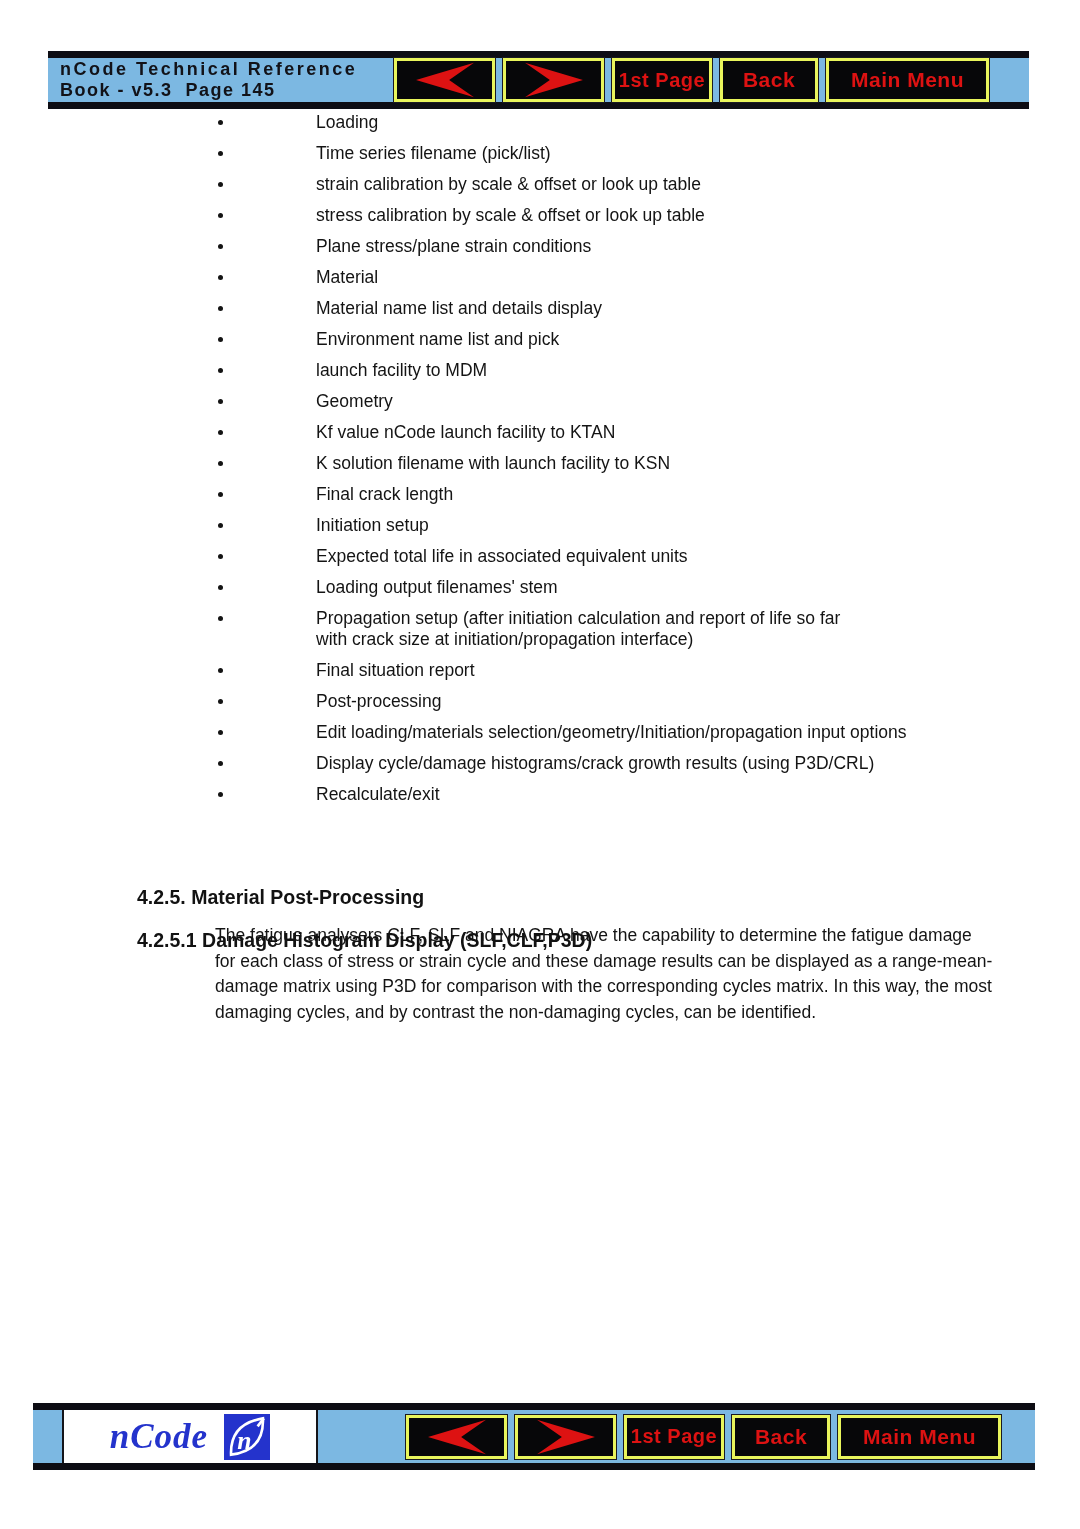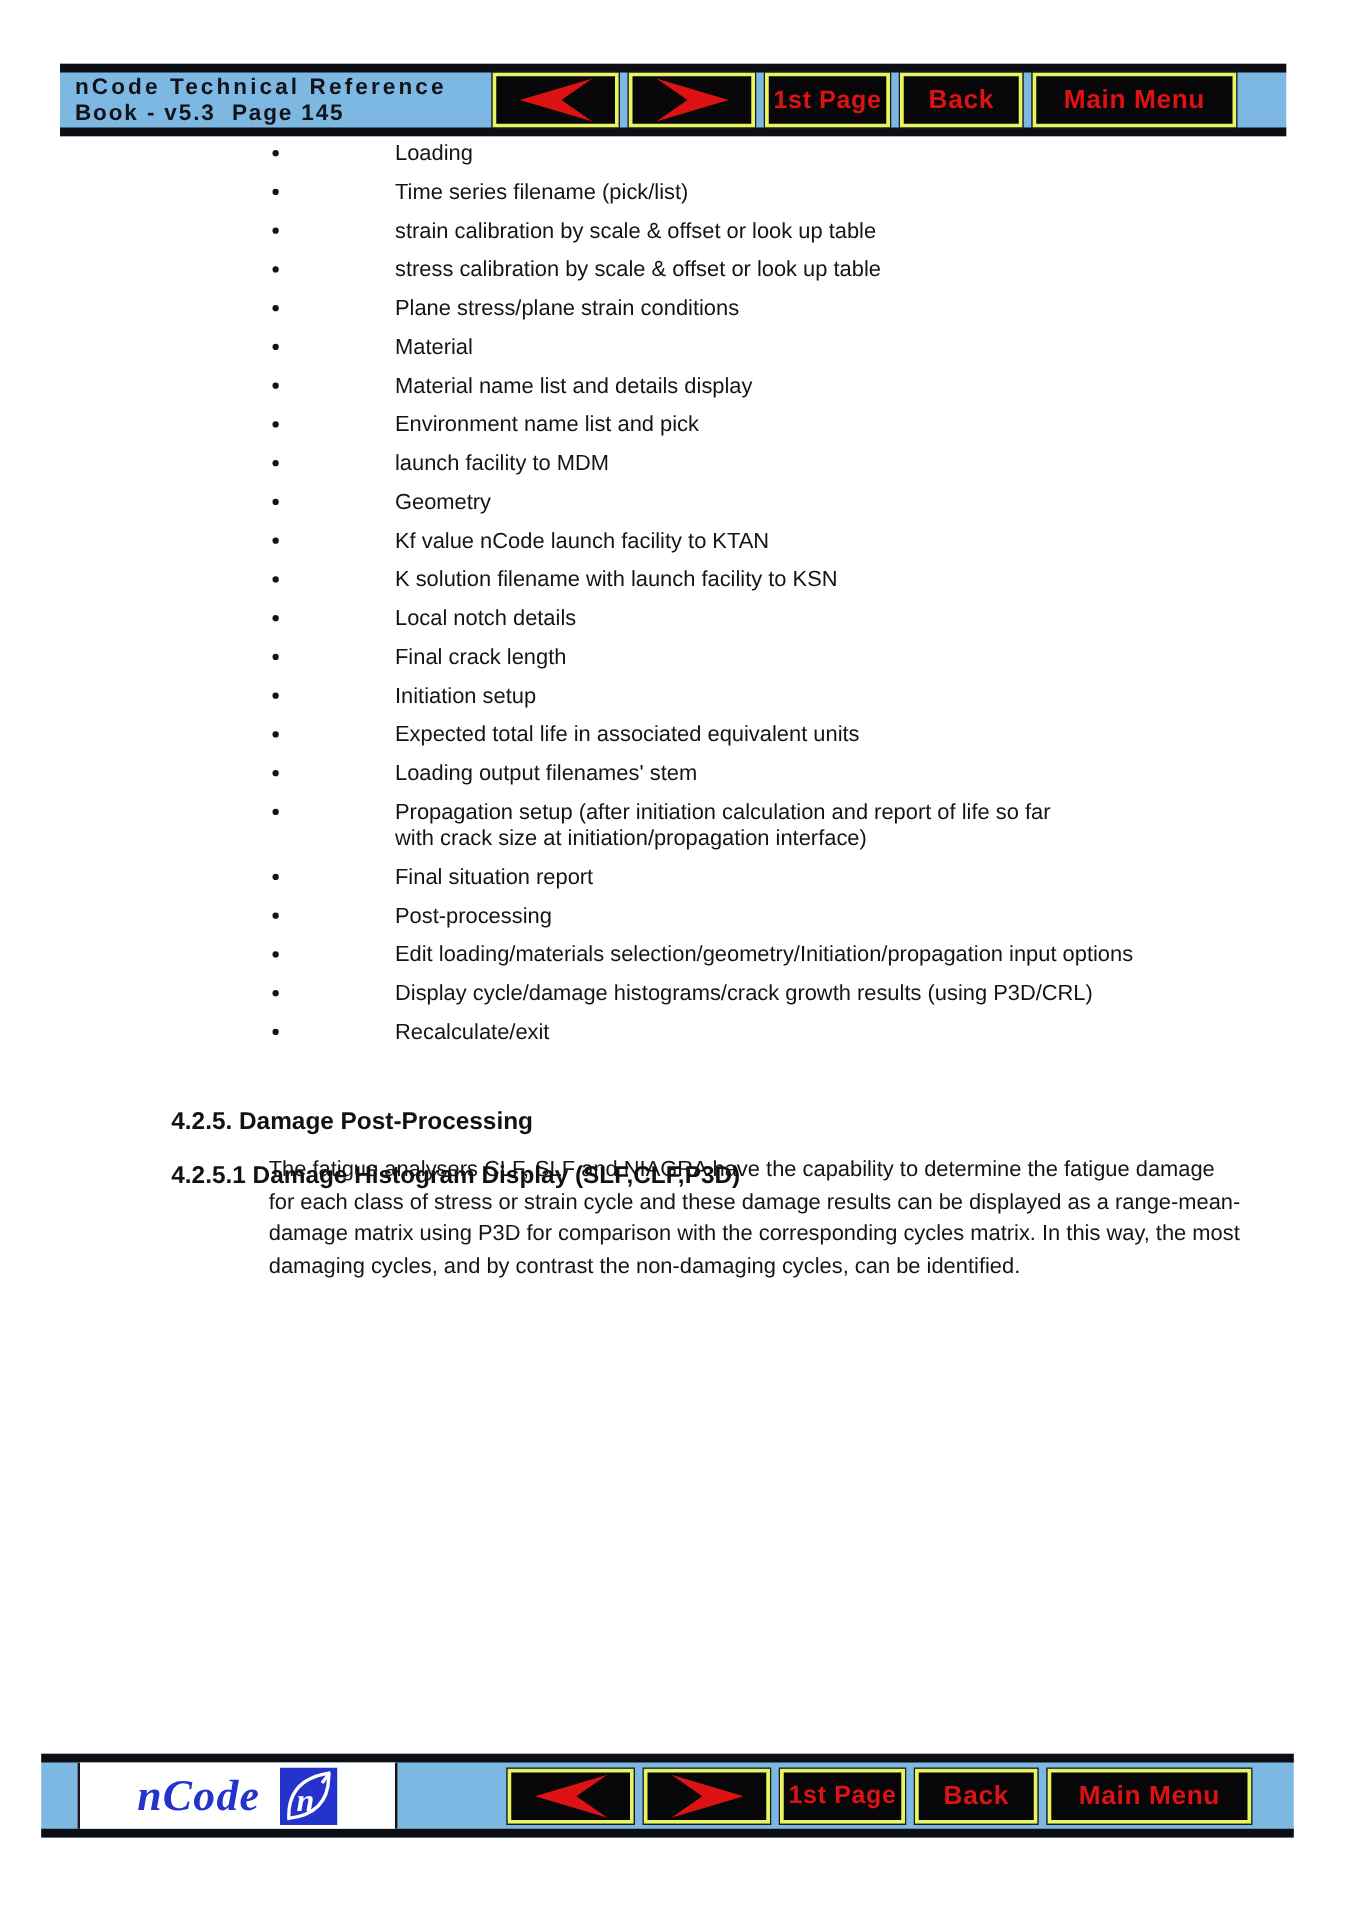--- a/index.html
+++ b/index.html
@@ -183,24 +183,20 @@
   <li>
     <span class="dot"></span>
     <span class="li-text">Kf value nCode launch facility to KTAN</span>
   </li>
 
   <li>
     <span class="dot"></span>
     <span class="li-text">K solution filename with launch facility to KSN</span>
   </li>
 
-  <li>
-    <span class="dot"></span>
-    <span class="li-text">Local notch details</span>
-  </li>
 
   <li>
     <span class="dot"></span>
     <span class="li-text">Final crack length</span>
   </li>
 
   <li>
     <span class="dot"></span>
     <span class="li-text">Initiation setup</span>
   </li>
@@ -240,21 +236,21 @@
     <span class="dot"></span>
     <span class="li-text">Display cycle/damage histograms/crack growth results (using P3D/CRL)</span>
   </li>
 
   <li>
     <span class="dot"></span>
     <span class="li-text">Recalculate/exit</span>
   </li>
 </ul>
 
-    <h2 class="sec-heading sec-1">4.2.5. Damage Post-Processing</h2>
+    <h2 class="sec-heading sec-1">4.2.5. Material Post-Processing</h2>
     <h3 class="sec-heading sec-2">4.2.5.1 Damage Histogram Display (SLF,CLF,P3D)</h3>
     <p class="para">The fatigue analysers CLF, SLF and NIAGRA have the capability to determine the fatigue damage
 for each class of stress or strain cycle and these damage results can be displayed as a range-mean-
 damage matrix using P3D for comparison with the corresponding cycles matrix. In this way, the most
 damaging cycles, and by contrast the non-damaging cycles, can be identified.</p>
   </main>
 
   <footer class="bar footer-bar">
     <div class="logo-box">
       <span class="logo-text">nCode</span>

